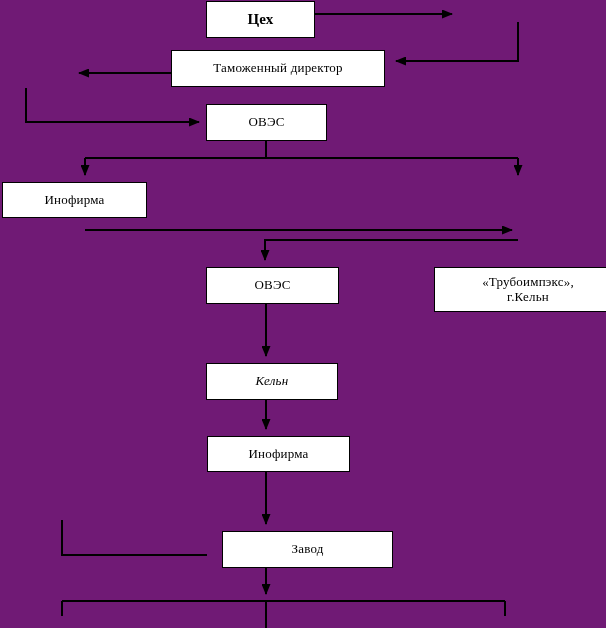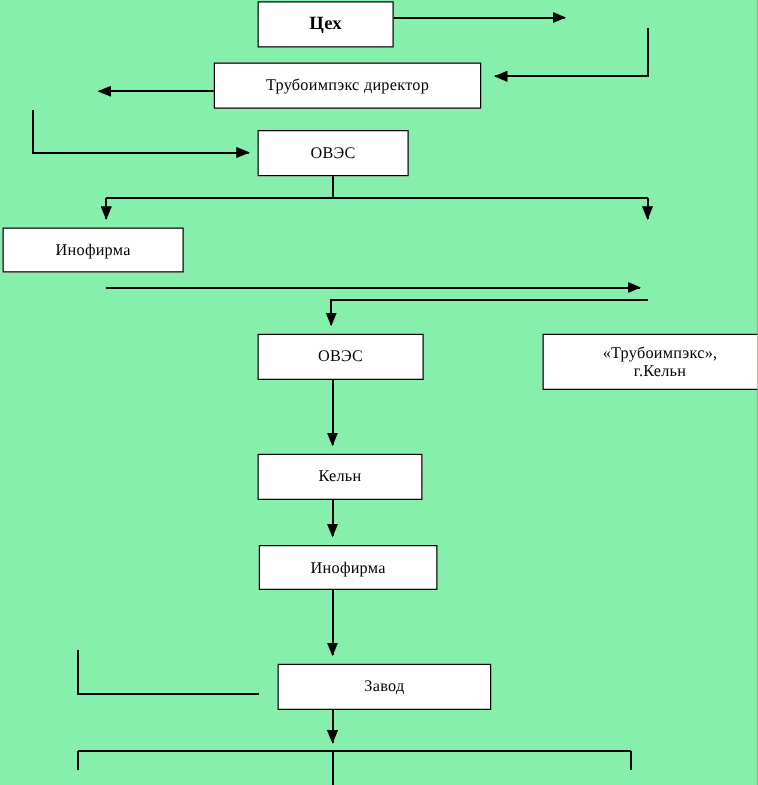--- a/index.html
+++ b/index.html
@@ -4,21 +4,21 @@
 <style>
   html, body {
     margin: 0;
     padding: 0;
     background: #808080;
   }
   #canvas {
     position: relative;
     width: 606px;
     height: 628px;
-    background: #86efac;
+    background: #701a75;
     overflow: hidden;
     font-family: "Liberation Serif", "DejaVu Serif", serif;
   }
   #svg-layer {
     position: absolute;
     left: 0;
     top: 0;
     width: 606px;
     height: 628px;
   }
@@ -101,41 +101,41 @@
       <path d="M505,601 L505,616"></path>
       <path d="M266,601 L266,628"></path>
     </g>
   </svg>
 
   <div class="node bold" style="left:206px; top:1px; width:109px; height:37px;">
     <span class="node-label">Цех</span>
   </div>
 
   <div class="node" style="left:171px; top:50px; width:214px; height:37px;">
-    <span class="node-label">Трубоимпэкс директор</span>
+    <span class="node-label">Таможенный директор</span>
   </div>
 
   <div class="node" style="left:206px; top:104px; width:121px; height:37px;">
     <span class="node-label">ОВЭС</span>
   </div>
 
   <div class="node" style="left:2px; top:182px; width:145px; height:36px;">
     <span class="node-label">Инофирма</span>
   </div>
 
   <div class="node" style="left:206px; top:267px; width:133px; height:37px;">
     <span class="node-label">ОВЭС</span>
   </div>
 
   <div class="node" style="left:434px; top:267px; width:188px; height:45px;">
     <span class="node-label">«Трубоимпэкс»,
 г.Кельн</span>
   </div>
 
-  <div class="node" style="left:206px; top:363px; width:132px; height:37px;">
+  <div class="node" style="left:206px; top:363px; width:132px; height:37px;font-style:italic;">
     <span class="node-label">Кельн</span>
   </div>
 
   <div class="node" style="left:207px; top:436px; width:143px; height:36px;">
     <span class="node-label">Инофирма</span>
   </div>
 
 
   <div class="node" style="left:222px; top:531px; width:171px; height:37px;">
     <span class="node-label">Завод</span>

